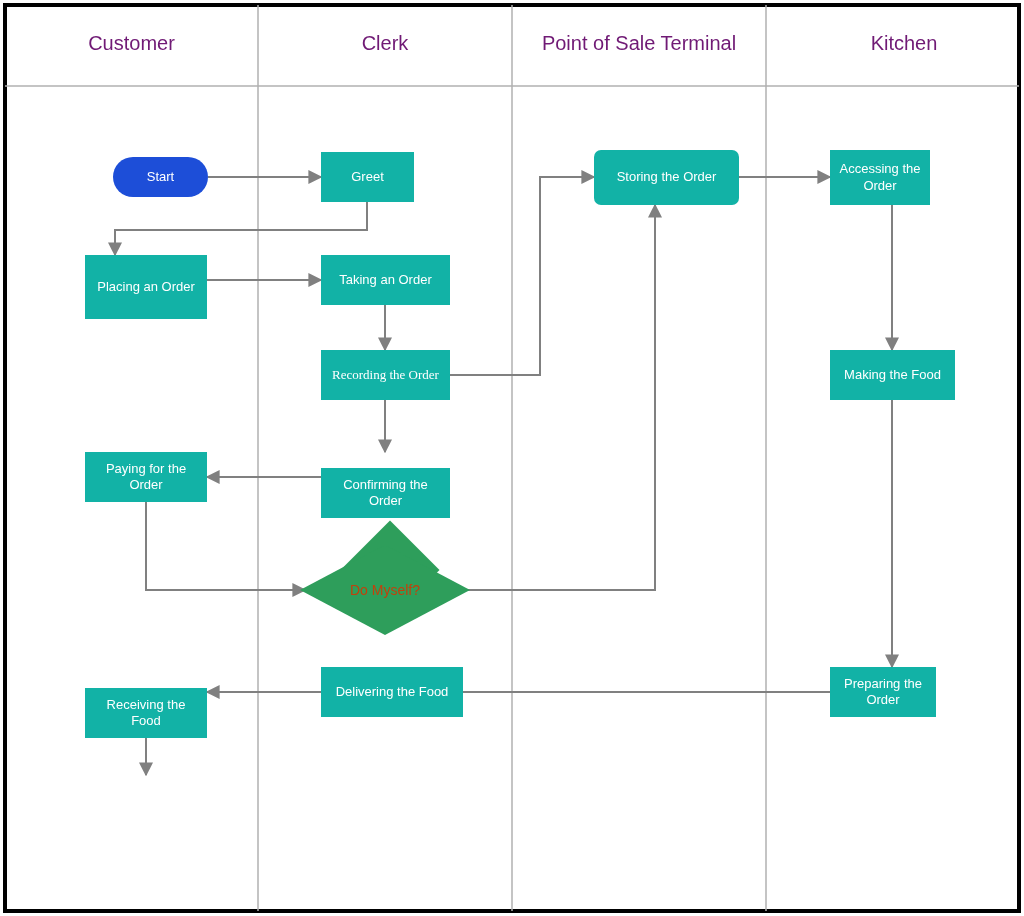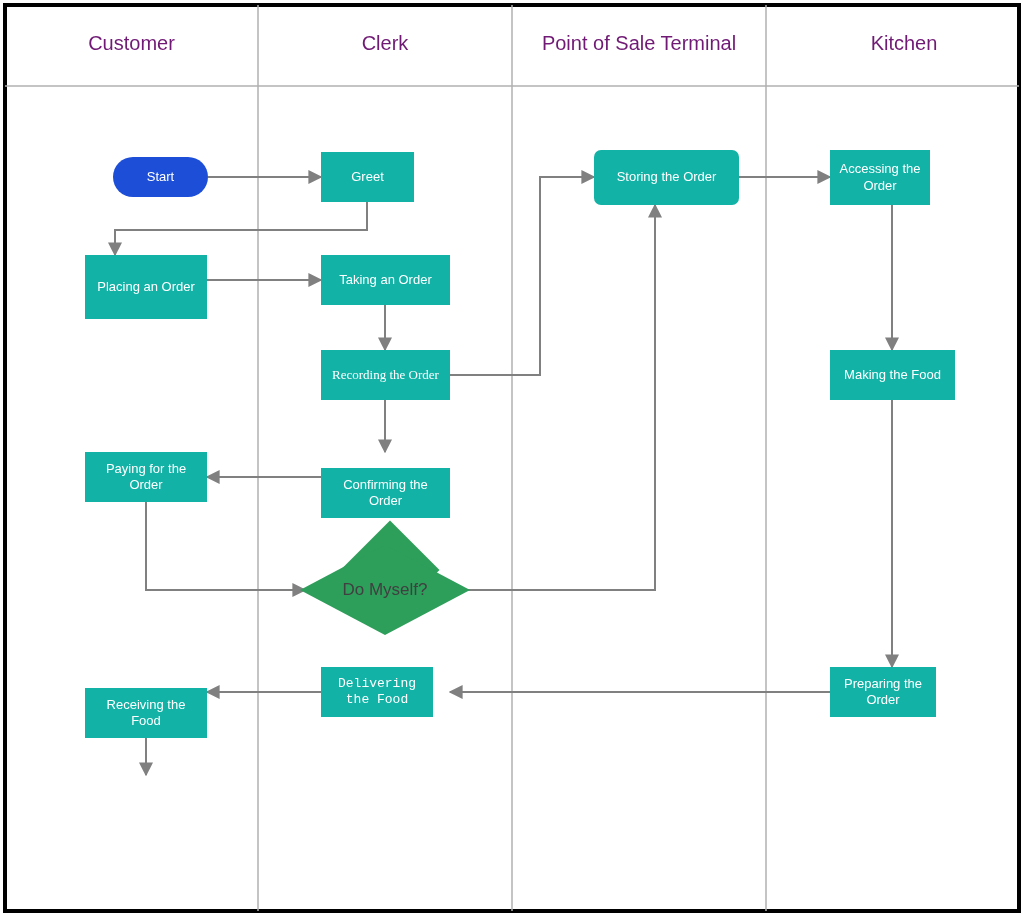--- a/index.html
+++ b/index.html
@@ -60,22 +60,22 @@
   .decision {
     position: absolute;
     background: #2e9e5b;
     transform: rotate(45deg);
   }
   .decision-label {
     position: absolute;
     display: flex;
     align-items: center;
     justify-content: center;
-    color: #404040;
-    font-size: 17px;
+    color: #c2410c;
+    font-size: 14px;
     text-align: center;
   }
 </style>
 </head>
 <body>
 
 <div class="canvas">
 
   <svg class="lines" viewBox="0 0 1024 916">
 
@@ -172,21 +172,21 @@
 
   </div>
 
   <div class="decision-wrap" style="left:300px; top:545px; width:170px; height:90px;">
     <svg width="170" height="90" viewBox="0 0 170 90" style="position:absolute;left:0;top:0;">
       <polygon points="85,0 170,45 85,90 0,45" fill="#2e9e5b"></polygon>
     </svg>
     <div class="decision-label" style="left:0;top:0;width:170px;height:90px;">Do Myself?</div>
   </div>
 
-  <div class="node process" style="left:321px; top:667px; width:112px; height:50px;font-family:Liberation Mono, monospace;">
+  <div class="node process" style="left:321px; top:667px; width:142px; height:50px;">
       <span>Delivering the Food</span>
     </div>
 
   <div class="node process" style="left:594px; top:150px; width:145px; height:55px;border-radius:7px;">
       <span>Storing the Order</span>
     </div>
 
   <div class="node process" style="left:830px; top:150px; width:100px; height:55px;">
       <span>Accessing the Order</span>
     </div>

